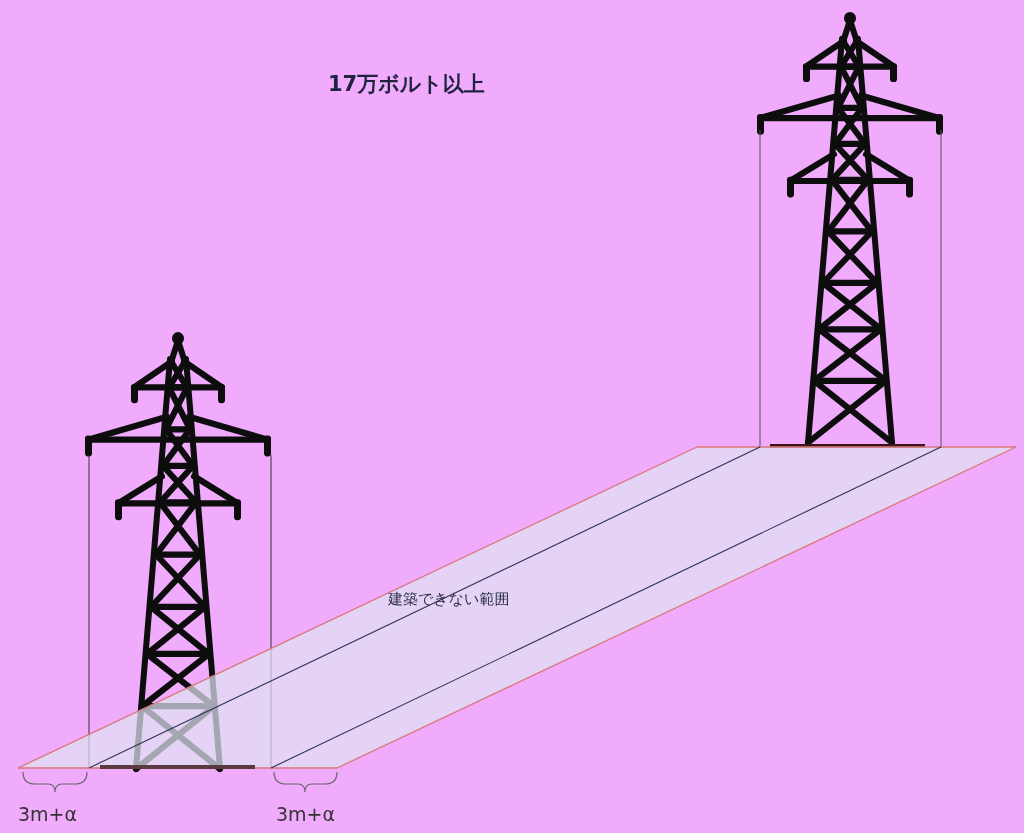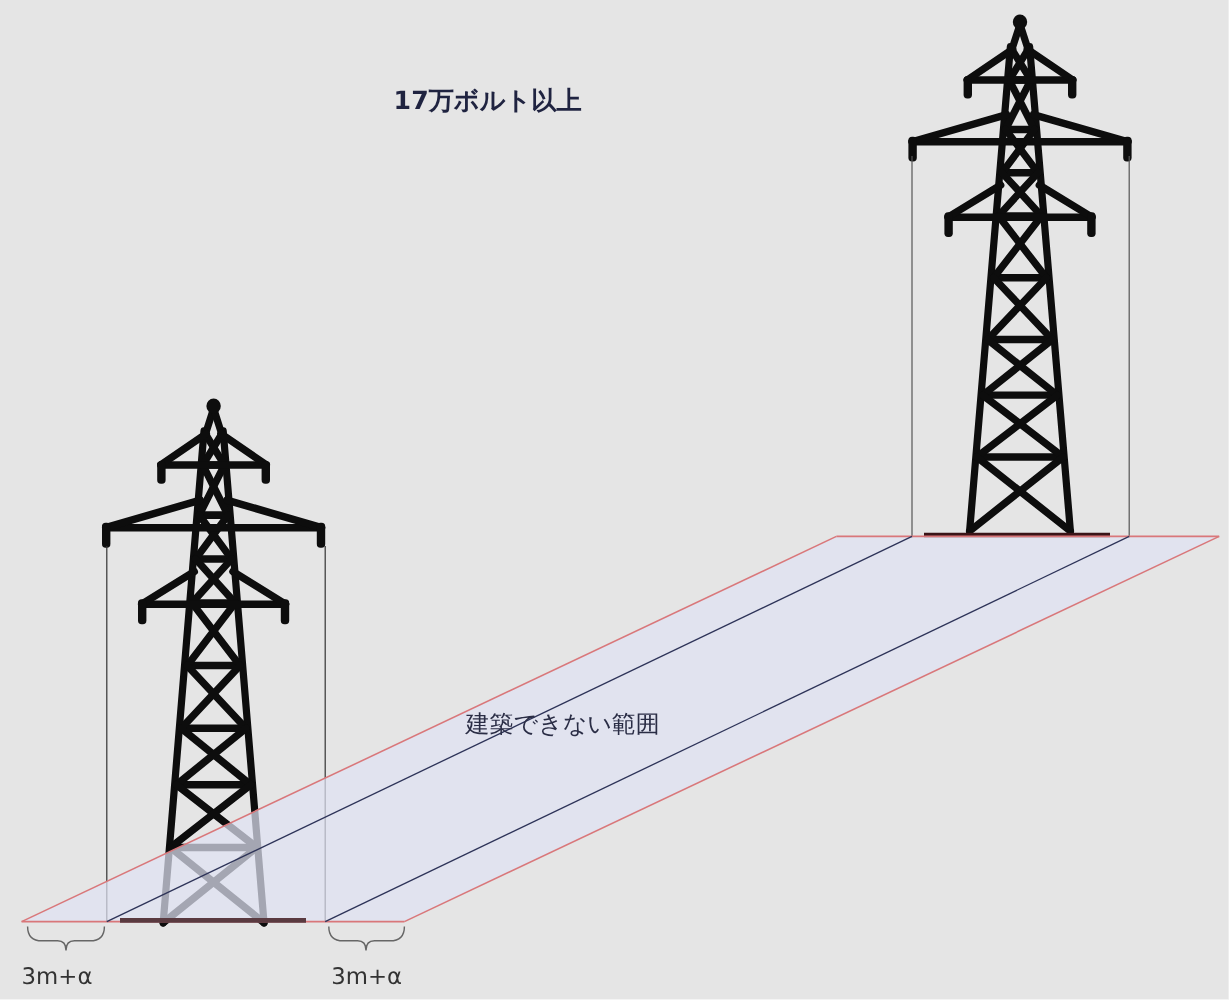--- a/index.html
+++ b/index.html
@@ -1,20 +1,20 @@
 <!DOCTYPE html>
 <html><head>
 <meta charset="utf-8">
 <style>
   html,body{margin:0;padding:0;background:#ffffff;}
-  #stage{position:relative;width:1024px;height:833px;overflow:hidden;background:#e5e5e5;font-family:"DejaVu Sans","Liberation Sans",sans-serif;}
+  #stage{position:relative;width:1024px;height:833px;overflow:hidden;background:#f0abfc;font-family:"DejaVu Sans","Liberation Sans",sans-serif;}
   svg{position:absolute;left:0;top:0;}
   .label{position:absolute;white-space:nowrap;color:#1f2340;}
   #title{left:328px;top:70px;font-size:21px;font-weight:bold;letter-spacing:0px;}
-  #zone-label{left:388px;top:590px;font-size:20px;color:#2a2d45;}
+  #zone-label{left:388px;top:590px;font-size:15px;color:#2a2d45;}
   #dim-left{left:18px;top:803px;font-size:19px;color:#333;}
   #dim-right{left:276px;top:803px;font-size:19px;color:#333;}
 </style>
 </head>
 <body>
 
 <div id="stage">
   <svg width="1024" height="833" viewBox="0 0 1024 833">
     <defs>
       <g id="tower">

